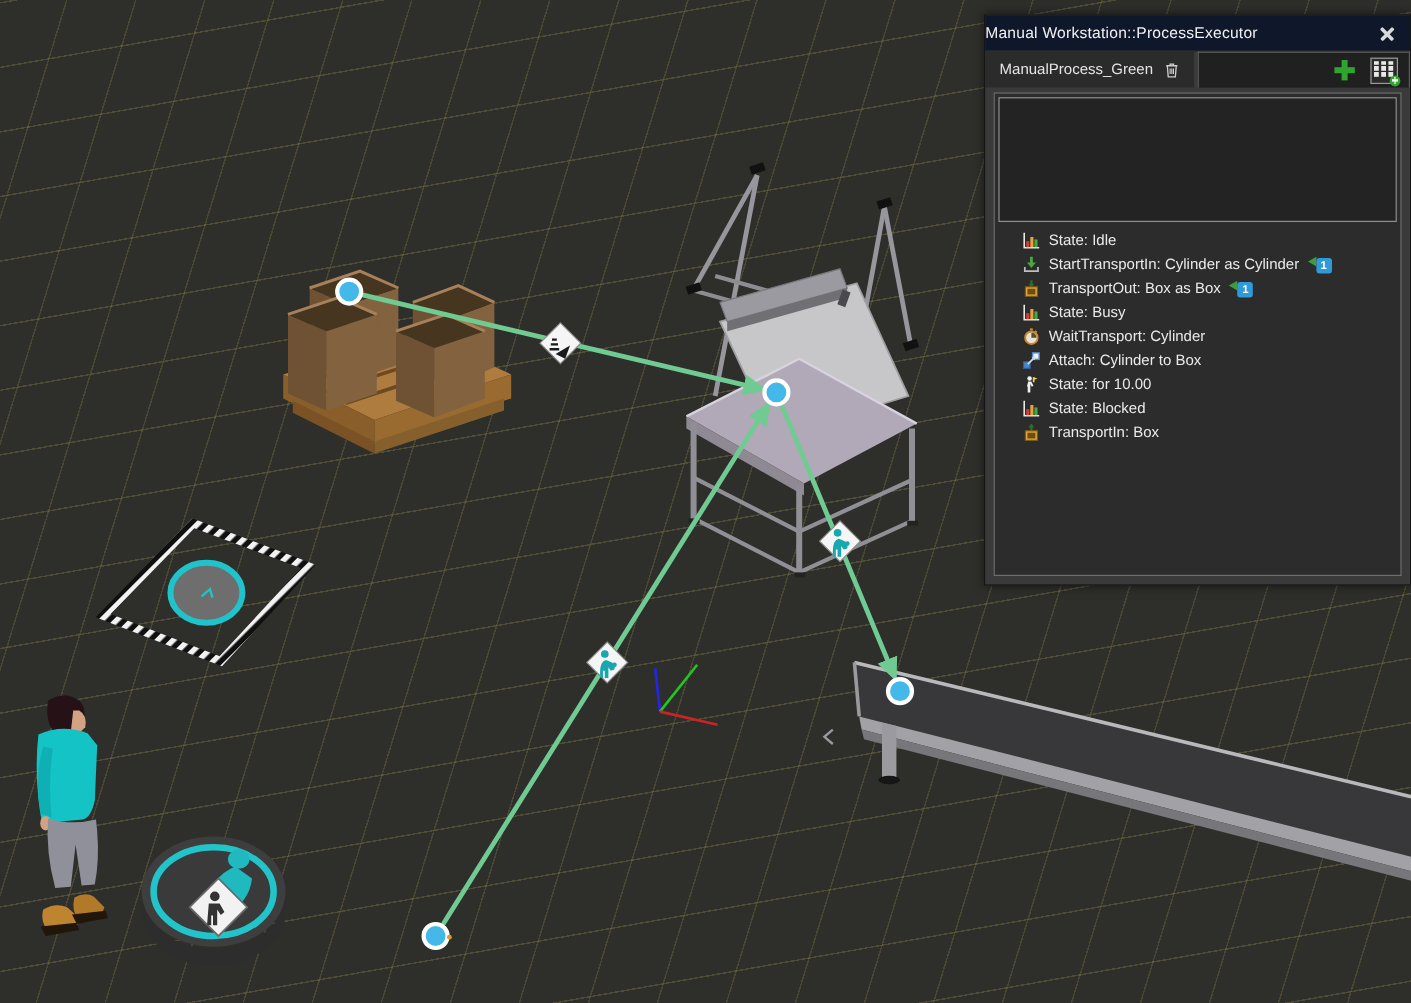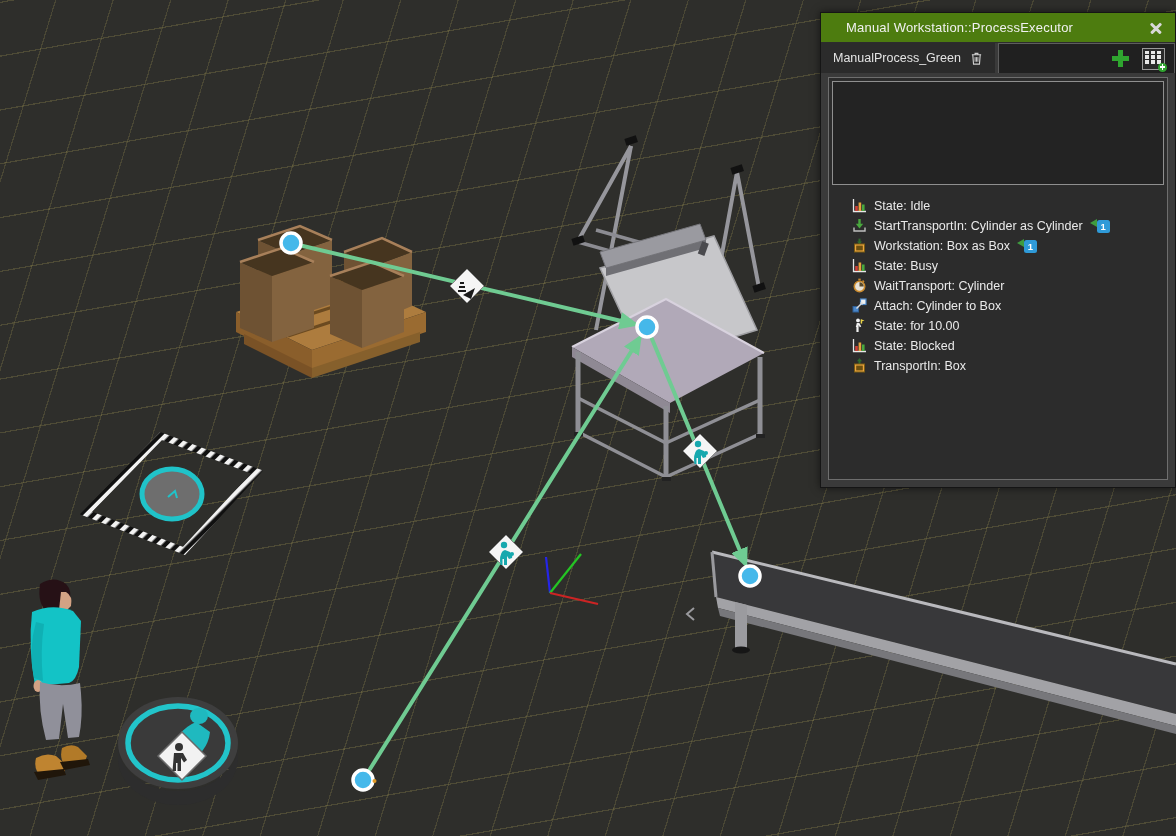--- a/index.html
+++ b/index.html
@@ -8,21 +8,21 @@
   .floor{position:absolute;inset:0;}
   .floor::before{content:"";position:absolute;inset:-90px;
     background-image:
       repeating-linear-gradient(170deg, rgba(152,142,80,0.30) 0 1.2px, transparent 1.2px 53px),
       repeating-linear-gradient(107deg, rgba(152,142,80,0.26) 0 1.2px, transparent 1.2px 55px);}
   .scene-svg{position:absolute;left:0;top:0;}
 
   
   .panel{position:absolute;left:820px;top:12px;width:356px;height:476px;box-sizing:border-box;
     background:#3a3a3a;border:1px solid #151515;box-shadow:0 0 8px rgba(0,0,0,.55);}
-  .panel-header{height:29px;display:flex;align-items:center;padding:0 10px 0 25px;background:#4d7c0f;border-bottom:1px solid #2c2c2c;}
+  .panel-header{height:29px;display:flex;align-items:center;padding:0 10px 0 0;background:#0f172a;border-bottom:1px solid #2c2c2c;}
   .panel-title{flex:1;color:#f1f1f1;font-size:13px;letter-spacing:.2px;}
   .close-btn{width:18px;height:18px;position:relative;cursor:pointer;}
   .close-x{position:absolute;inset:0;}
   .close-x::before,.close-x::after{content:"";position:absolute;left:2px;top:8px;width:14px;height:2.6px;background:#d9d9d9;border-radius:1px;}
   .close-x::before{transform:rotate(45deg);} .close-x::after{transform:rotate(-45deg);}
 
   .tabs{height:30px;display:flex;align-items:stretch;padding-left:0;background:#3a3a3a;}
   .tab-active{display:flex;align-items:center;gap:9px;background:#2b2b2b;color:#e4e4e4;font-size:12.5px;padding:0 12px;min-width:134px;}
   .tab-rest{flex:1;margin-left:3px;background:#202020;border:1px solid #5d5d5d;border-bottom:none;
     display:flex;align-items:center;justify-content:flex-end;gap:13px;padding:0 9px;}
@@ -33,21 +33,21 @@
   .gridadd-btn{position:relative;width:21px;height:20px;border:1px solid #9a9a9a;background:#2a2a2a;cursor:pointer;}
   .ga-grid{position:absolute;left:2px;top:2px;display:grid;grid-template-columns:repeat(3,4.4px);grid-auto-rows:3.6px;gap:1.4px;}
   .ga-grid i{background:#e8e8e8;display:block;}
   .ga-plus{position:absolute;right:-3px;bottom:-3px;width:9px;height:9px;border-radius:50%;background:#2fa52f;}
   .ga-plus::before{content:"";position:absolute;left:1.8px;top:3.6px;width:5.4px;height:1.8px;background:#fff;}
   .ga-plus::after{content:"";position:absolute;left:3.6px;top:1.8px;width:1.8px;height:5.4px;background:#fff;}
 
   .content{position:absolute;left:7px;right:7px;top:64px;bottom:7px;background:#2c2c2c;border:1px solid #6e6e6e;}
   .empty-box{height:102px;margin:3px;border:1px solid #8f8f8f;background:#232323;}
   .stm-list{padding-top:5px;}
-  .row{height:20px;display:flex;align-items:flex-end;padding-left:22px;position:relative;color:#eaeaea;font-size:12.5px;white-space:nowrap;}
+  .row{height:20px;display:flex;align-items:flex-start;padding-left:22px;position:relative;color:#eaeaea;font-size:12.5px;white-space:nowrap;}
   .row .ic{width:16px;height:15px;margin-right:7px;display:flex;align-items:center;justify-content:center;flex:none;}
   .dot{position:absolute;right:17px;top:5px;width:10px;height:10px;border-radius:50%;background:#eda128;}
   .flowbadge{position:relative;width:20px;height:15px;margin-left:7px;flex:none;}
   .fb-square{position:absolute;right:0;bottom:0;width:13px;height:13px;background:#2f9ad8;border-radius:2.5px;
     color:#fff;font-size:9.5px;font-weight:bold;text-align:center;line-height:13px;}
   .fb-arr{position:absolute;left:0;top:1px;width:0;height:0;border-top:4px solid transparent;border-bottom:4px solid transparent;border-right:7px solid #3f9b3f;}
 </style>
 </head>
 <body>
 
@@ -276,21 +276,21 @@
 
         <div class="row">
           <span class="ic">
               <svg width="15" height="15" viewBox="0 0 15 15">
                 <path d="M7.5 .6v3.6" stroke="#2f6b2f" stroke-width="2"></path>
                 <path d="M5 3.4L7.5 6.6L10 3.4z" fill="#2f6b2f"></path>
                 <rect x="2.5" y="6" width="10" height="8" fill="#e8a33d" stroke="#7a5c14" stroke-width="1"></rect>
                 <rect x="4.2" y="7.6" width="6.6" height="4.8" fill="#6b4f10"></rect>
               </svg>
             </span>
-          <span>Workstation: Box as Box</span>
+          <span>TransportOut: Box as Box</span>
           <span class="flowbadge">
               <span class="fb-arr"></span>
               <span class="fb-square">1</span>
             </span>
         </div>
 
         <div class="row">
           <span class="ic">
               <svg width="15" height="15" viewBox="0 0 15 15">
                 <path d="M1.5 1v12.5H14" stroke="#e8e8e8" stroke-width="1.3" fill="none"></path>

